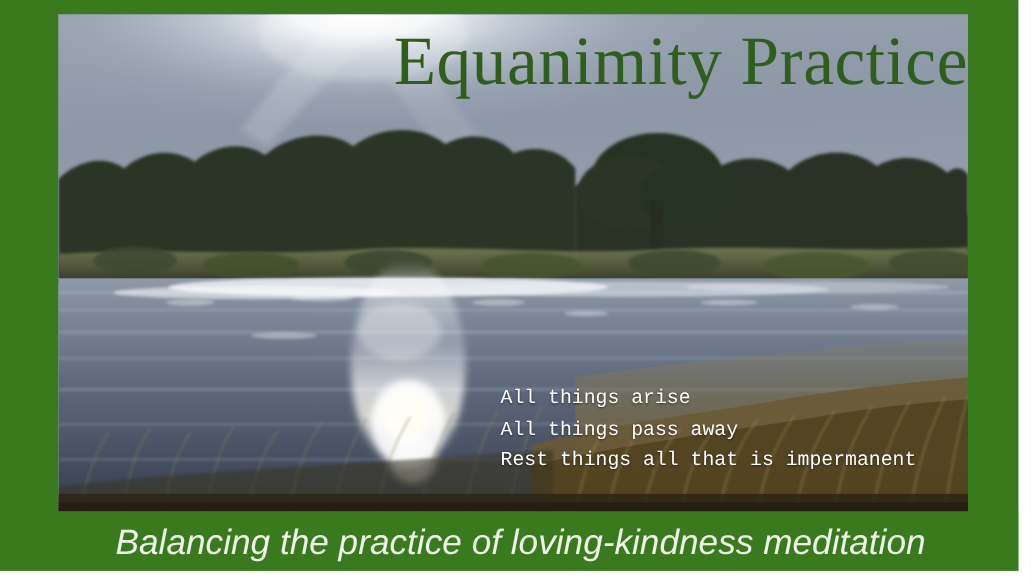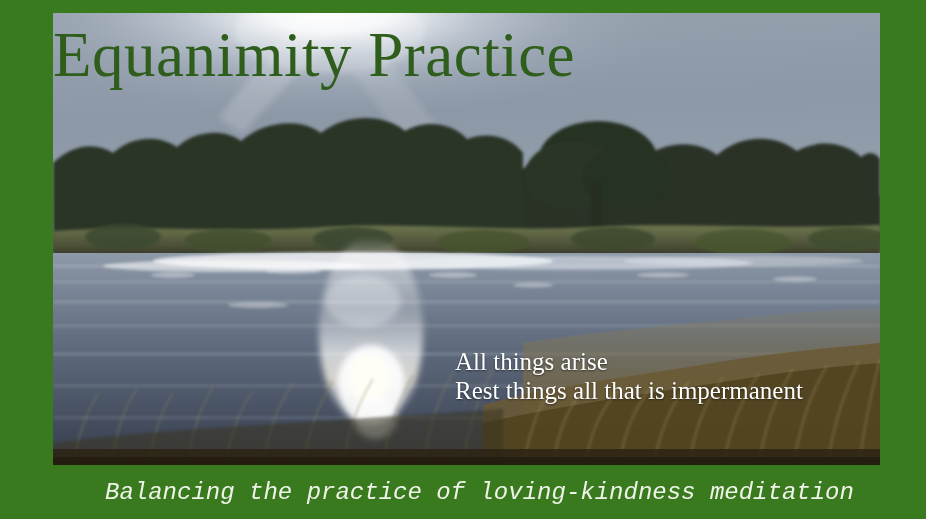--- a/index.html
+++ b/index.html
@@ -51,59 +51,59 @@
     height: 452px;
     display: block;
   }
 
   
   .title {
     position: absolute;
     left: 53px;
     top: 24px;
     width: 827px;
-    text-align: left;
+    text-align: right;
     font-family: "Liberation Serif", serif;
     font-size: 63px;
     line-height: 1.0;
     letter-spacing: 0.5px;
     color: #2e5d1c;
     white-space: nowrap;
   }
 
   
   .quote {
     position: absolute;
     left: 455px;
     top: 348px;
     color: #ffffff;
-    font-family: Liberation Serif, serif;
-    font-size: 25px;
+    font-family: Liberation Mono, monospace;
+    font-size: 18px;
     line-height: 28.5px;
     text-shadow: 0 1px 2px rgba(0,0,0,0.55);
     white-space: nowrap;
   }
   .quote-line { display: block; }
 
   
   .caption-band {
     position: absolute;
     left: 0;
     top: 465px;
     width: 926px;
     height: 54px;
     background: #3a7a1f;
   }
   .caption-text {
     position: absolute;
     left: 105px;
     top: 476px;
-    font-family: Liberation Mono, monospace;
+    font-family: Liberation Sans, sans-serif;
     font-style: italic;
-    font-size: 24px;
+    font-size: 32px;
     line-height: 34px;
     color: #eef3e8;
     white-space: nowrap;
   }
 
   
   .edge-right {
     position: absolute;
     left: 926px;
     top: 0;
@@ -298,20 +298,21 @@
 
       <rect x="0" y="436" width="827" height="16" fill="#2b2414" opacity="0.85"></rect>
       <rect x="0" y="444" width="827" height="8" fill="#231d10" opacity="0.9"></rect>
     </svg>
   </div>
 
   <div class="title">Equanimity Practice</div>
 
   <div class="quote">
     <span class="quote-line">All things arise</span>
+    <span class="quote-line">All things pass away</span>
     <span class="quote-line">Rest things all that is impermanent</span>
   </div>
 
   <div class="caption-band"></div>
   <div class="caption-text">Balancing the practice of loving-kindness meditation</div>
 
   <div class="edge-right"></div>
   <div class="edge-bottom"></div>
 
 </div>

